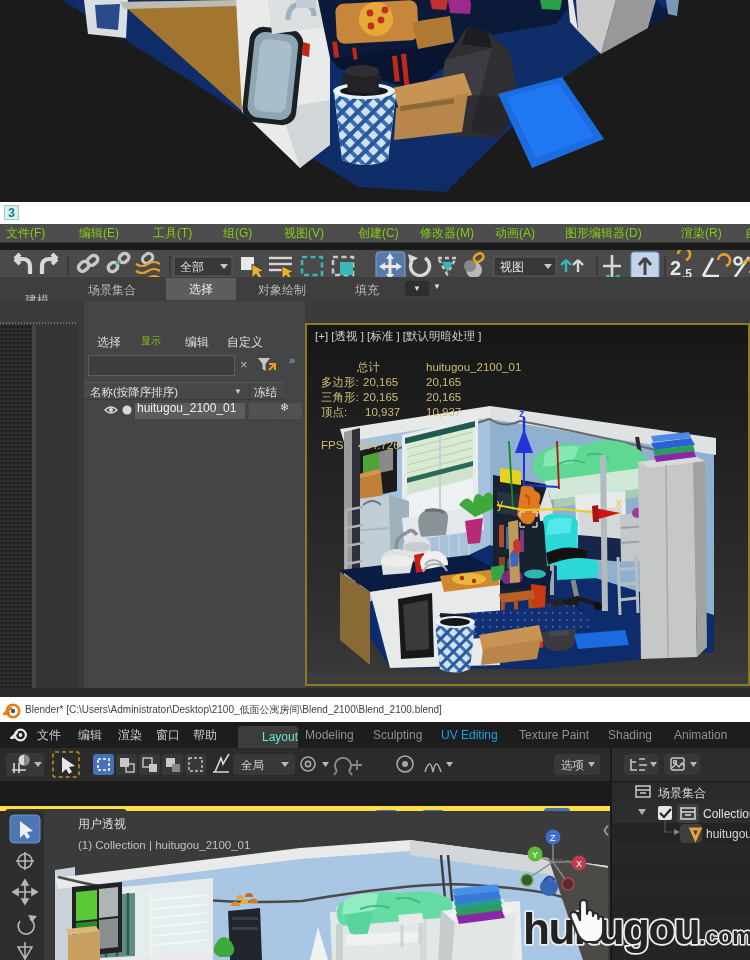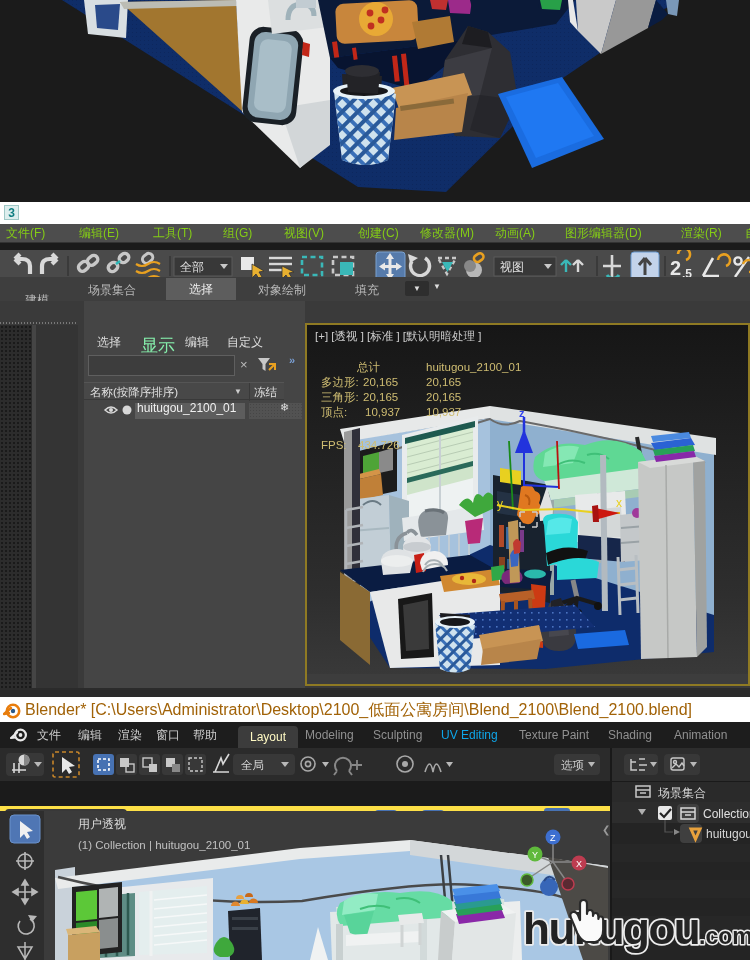--- a/index.html
+++ b/index.html
@@ -193,21 +193,21 @@
 
   <div class="abs" style="left:0px;top:21px;width:78px;height:2px;background:repeating-linear-gradient(90deg,#777 0 1px,transparent 1px 3px)"></div>
   <div class="abs" style="left:87px;top:21px;width:203px;height:2px;background:repeating-linear-gradient(90deg,#777 0 1px,transparent 1px 3px)"></div>
 
   <div class="abs" style="left:0px;top:24px;width:32px;height:363px;background:#2c2c2c;background-image:radial-gradient(#1a1a1a 1px,transparent 1px);background-size:4px 4px"></div>
   <div class="abs" style="left:32px;top:24px;width:4px;height:363px;background:#454545"></div>
   <div class="abs" style="left:36px;top:24px;width:42px;height:363px;background:#343434"></div>
 
   <div class="abs" style="left:84px;top:0px;width:221px;height:387px;background:#454545">
     <div class="abs" style="left:13px;top:33px;color:#ddd;font-size:12px">选择</div>
-    <div class="abs" style="left:57px;top:33px;color:#86efac;font-size:17px">显示</div>
+    <div class="abs" style="left:57px;top:33px;color:#84cc16;font-size:10px">显示</div>
     <div class="abs" style="left:101px;top:33px;color:#ddd;font-size:12px">编辑</div>
     <div class="abs" style="left:143px;top:33px;color:#ddd;font-size:12px">自定义</div>
     <div class="abs" style="left:4px;top:54px;width:147px;height:21px;background:#3d3d3d;border:1px solid #5f5f5f"></div>
     <div class="abs" style="left:156px;top:56px;color:#bbb;font-size:13px">×</div>
     <svg class="abs" style="left:172px;top:55px" width="22" height="18" viewBox="0 0 22 18">
       <path d="M2,2 h12 l-4.5,6 v7 l-3,-2 v-5 z" fill="#c8c8c8"></path>
       <path d="M13,14 l6,-6 m0,6 v-6 h-6" stroke="#e8a020" stroke-width="2" fill="none"></path>
     </svg>
     <div class="abs" style="left:205px;top:53px;color:#7a9fd4;font-size:11px;font-weight:bold">»</div>
 
@@ -461,40 +461,40 @@
           <text x="58" y="91">10,937</text>
           <text x="119" y="91">10,937</text>
       <text x="14" y="124">FPS:</text>
           <text x="51" y="124">434.726</text>
     </g>
     </svg>
   </div>
 </div>
 
 <div class="abs" id="bltitle" style="left:0px;top:688px;width:750px;height:9px;background:#2b2b2b"></div>
-<div class="abs" style="left:0px;top:697px;width:750px;height:25px;background:#fff;color:#a16207;font-size:16px;line-height:25px">
+<div class="abs" style="left:0px;top:697px;width:750px;height:25px;background:#fff;color:#404040;font-size:10px;line-height:25px">
   <svg class="abs" style="left:3px;top:4px" width="18" height="18" viewBox="0 0 18 18">
     <circle cx="10" cy="10" r="6.2" fill="none" stroke="#e87d0d" stroke-width="2.6"></circle>
     <circle cx="10" cy="10" r="2.2" fill="#2a5a8a"></circle>
     <path d="M1,13 L8,7 M1,13 L6,12" stroke="#e87d0d" stroke-width="2.4" stroke-linecap="round"></path>
   </svg>
   <span class="abs" style="left:25px;top:0px">Blender* [C:\Users\Administrator\Desktop\2100_低面公寓房间\Blend_2100\Blend_2100.blend]</span>
 </div>
 <div class="abs" id="blmenu" style="left:0px;top:722px;width:750px;height:26px;background:#1d1d1d;color:#ccc;font-size:12px;line-height:26px">
   <svg class="abs" style="left:10px;top:5px" width="18" height="16" viewBox="0 0 18 16">
     <circle cx="10.5" cy="8" r="5.4" fill="none" stroke="#e8e8e8" stroke-width="2.2"></circle>
     <circle cx="10.5" cy="8" r="1.9" fill="#e8e8e8"></circle>
     <path d="M1,11 L7,5.5 M1,11 L5.5,10.5" stroke="#e8e8e8" stroke-width="2.1" stroke-linecap="round"></path>
   </svg>
   <span class="abs" style="left:37px">文件</span>
   <span class="abs" style="left:78px">编辑</span>
   <span class="abs" style="left:118px">渲染</span>
   <span class="abs" style="left:156px">窗口</span>
   <span class="abs" style="left:193px">帮助</span>
-  <span class="abs" style="left:238px;top:4px;width:60px;height:22px;background:#3c3c3c;border-radius:4px 4px 0 0;color:#fef9c3;text-align:center;line-height:22px">Layout</span>
+  <span class="abs" style="left:238px;top:4px;width:60px;height:22px;background:#3c3c3c;border-radius:4px 4px 0 0;color:#5eead4;text-align:right;line-height:22px">Layout</span>
   <span class="abs" style="left:305px;color:#909090">Modeling</span>
   <span class="abs" style="left:373px;color:#909090">Sculpting</span>
   <span class="abs" style="left:441px;color:#0ea5e9">UV Editing</span>
   <span class="abs" style="left:519px;color:#909090">Texture Paint</span>
   <span class="abs" style="left:608px;color:#909090">Shading</span>
   <span class="abs" style="left:674px;color:#909090">Animation</span>
 </div>
 <div class="abs" id="bltopbar" style="left:0px;top:748px;width:750px;height:33px;background:#2b2b2b">
   <svg width="750" height="33" viewBox="0 0 750 33">
     <rect x="6" y="5" width="38" height="23" rx="4" fill="#383838"></rect>

